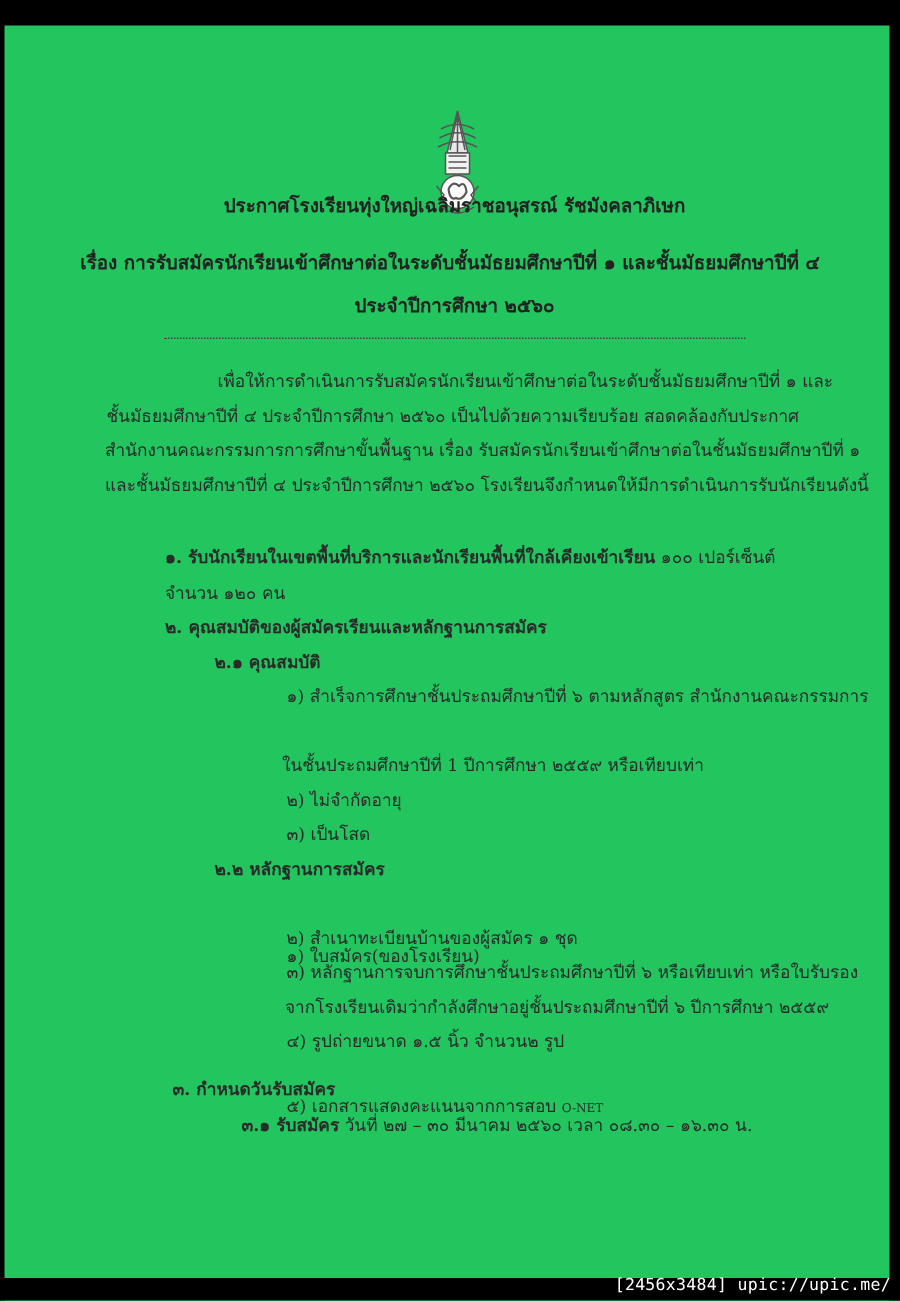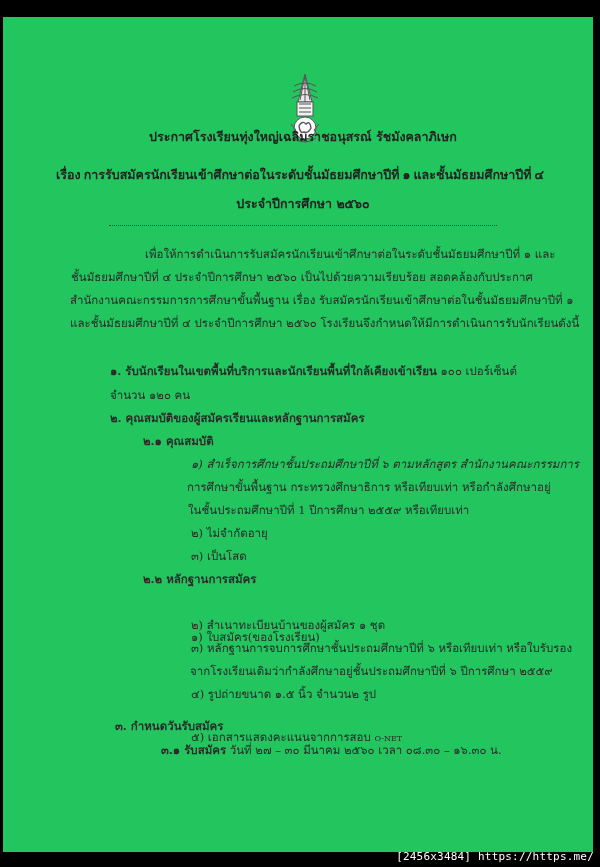--- a/index.html
+++ b/index.html
@@ -29,38 +29,37 @@
       <rect x="9" y="30" width="16" height="14" fill="#f2f2f2"></rect>
       <path d="M11 32 L23 32 M11 36 L23 36 M11 40 L23 40"></path>
       <circle cx="17" cy="56" r="11" fill="#fafafa"></circle>
       <path d="M11 54 Q14 48 18 52 Q22 48 23 56 Q20 62 16 60 Q12 62 11 54" stroke-width="1.4"></path>
       <path d="M3 52 L8 58 L5 62 M31 52 L26 58 L29 62"></path>
       <path d="M6 66 Q17 74 28 66"></path>
     </g>
   </svg>
 
   <div class="title" style="top:110px;">ประกาศโรงเรียนทุ่งใหญ่เฉลิมราชอนุสรณ์ รัชมังคลาภิเษก</div>
-  <div class="title" style="top:148px; left:-3px;font-family:Liberation Serif, serif;">เรื่อง   การรับสมัครนักเรียนเข้าศึกษาต่อในระดับชั้นมัธยมศึกษาปีที่ ๑ และชั้นมัธยมศึกษาปีที่ ๔</div>
+  <div class="title" style="top:148px; left:-3px;">เรื่อง   การรับสมัครนักเรียนเข้าศึกษาต่อในระดับชั้นมัธยมศึกษาปีที่ ๑ และชั้นมัธยมศึกษาปีที่ ๔</div>
   <div class="title" style="top:177px;">ประจำปีการศึกษา ๒๕๖๐</div>
   <div class="rule"></div>
 
   <div class="line" style="left:142px; top:228px;">เพื่อให้การดำเนินการรับสมัครนักเรียนเข้าศึกษาต่อในระดับชั้นมัธยมศึกษาปีที่ ๑ และ</div>
   <div class="line" style="left:68px; top:251px;">ชั้นมัธยมศึกษาปีที่ ๔ ประจำปีการศึกษา ๒๕๖๐ เป็นไปด้วยความเรียบร้อย สอดคล้องกับประกาศ</div>
   <div class="line" style="left:67px; top:274px;">สำนักงานคณะกรรมการการศึกษาขั้นพื้นฐาน เรื่อง  รับสมัครนักเรียนเข้าศึกษาต่อในชั้นมัธยมศึกษาปีที่ ๑</div>
   <div class="line" style="left:67px; top:297px;">และชั้นมัธยมศึกษาปีที่ ๔ ประจำปีการศึกษา ๒๕๖๐  โรงเรียนจึงกำหนดให้มีการดำเนินการรับนักเรียนดังนี้</div>
 
   <div class="line" style="left:107px; top:345px;">
     <span class="bold">๑. รับนักเรียนในเขตพื้นที่บริการและนักเรียนพื้นที่ใกล้เคียงเข้าเรียน</span><span> ๑๐๐ เปอร์เซ็นต์</span>
   </div>
   <div class="line" style="left:107px; top:369px;">จำนวน  ๑๒๐  คน</div>
 
   <div class="line bold" style="left:107px; top:392px;">๒. คุณสมบัติของผู้สมัครเรียนและหลักฐานการสมัคร</div>
   <div class="line bold" style="left:140px; top:415px;">๒.๑ คุณสมบัติ</div>
-  <div class="line" style="left:188px; top:438px;font-style:italic;">๑) สำเร็จการศึกษาชั้นประถมศึกษาปีที่ ๖ ตามหลักสูตร สำนักงานคณะกรรมการ</div>
-  <div class="line" style="left:184px; top:461px;">การศึกษาขั้นพื้นฐาน กระทรวงศึกษาธิการ  หรือเทียบเท่า  หรือกำลังศึกษาอยู่</div>
+  <div class="line" style="left:188px; top:438px;">๑) สำเร็จการศึกษาชั้นประถมศึกษาปีที่ ๖ ตามหลักสูตร สำนักงานคณะกรรมการ</div>
   <div class="line" style="left:185px; top:484px;">ในชั้นประถมศึกษาปีที่ 1 ปีการศึกษา ๒๕๕๙  หรือเทียบเท่า</div>
   <div class="line" style="left:188px; top:507px;">๒) ไม่จำกัดอายุ</div>
   <div class="line" style="left:188px; top:530px;">๓) เป็นโสด</div>
 
   <div class="line bold" style="left:140px; top:553px;">๒.๒ หลักฐานการสมัคร</div>
   <div class="line" style="left:188px; top:576px;margin-top:35px;">๑) ใบสมัคร(ของโรงเรียน)</div>
   <div class="line" style="left:188px; top:599px;">๒) สำเนาทะเบียนบ้านของผู้สมัคร  ๑  ชุด</div>
   <div class="line" style="left:188px; top:622px;">๓) หลักฐานการจบการศึกษาชั้นประถมศึกษาปีที่ ๖ หรือเทียบเท่า  หรือใบรับรอง</div>
   <div class="line" style="left:187px; top:645px;">จากโรงเรียนเดิมว่ากำลังศึกษาอยู่ชั้นประถมศึกษาปีที่ ๖ ปีการศึกษา ๒๕๕๙</div>
   <div class="line" style="left:188px; top:668px;">๔) รูปถ่ายขนาด ๑.๕  นิ้ว   จำนวน๒  รูป</div>
@@ -71,13 +70,13 @@
 
   <div class="line bold" style="left:112px; top:700px;">๓. กำหนดวันรับสมัคร</div>
   <div class="line" style="left:158px; top:724px;">
     <span class="bold">๓.๑ รับสมัคร</span><span> วันที่ ๒๗ – ๓๐  มีนาคม  ๒๕๖๐  เวลา ๐๘.๓๐ – ๑๖.๓๐  น.</span>
   </div>
 
   <div class="stain"></div>
 </div>
 
 <div class="footer-bar"></div>
-<div class="watermark">[2456x3484] https://https.me/</div>
+<div class="watermark">[2456x3484] upic://upic.me/</div>
 
 </body></html>

